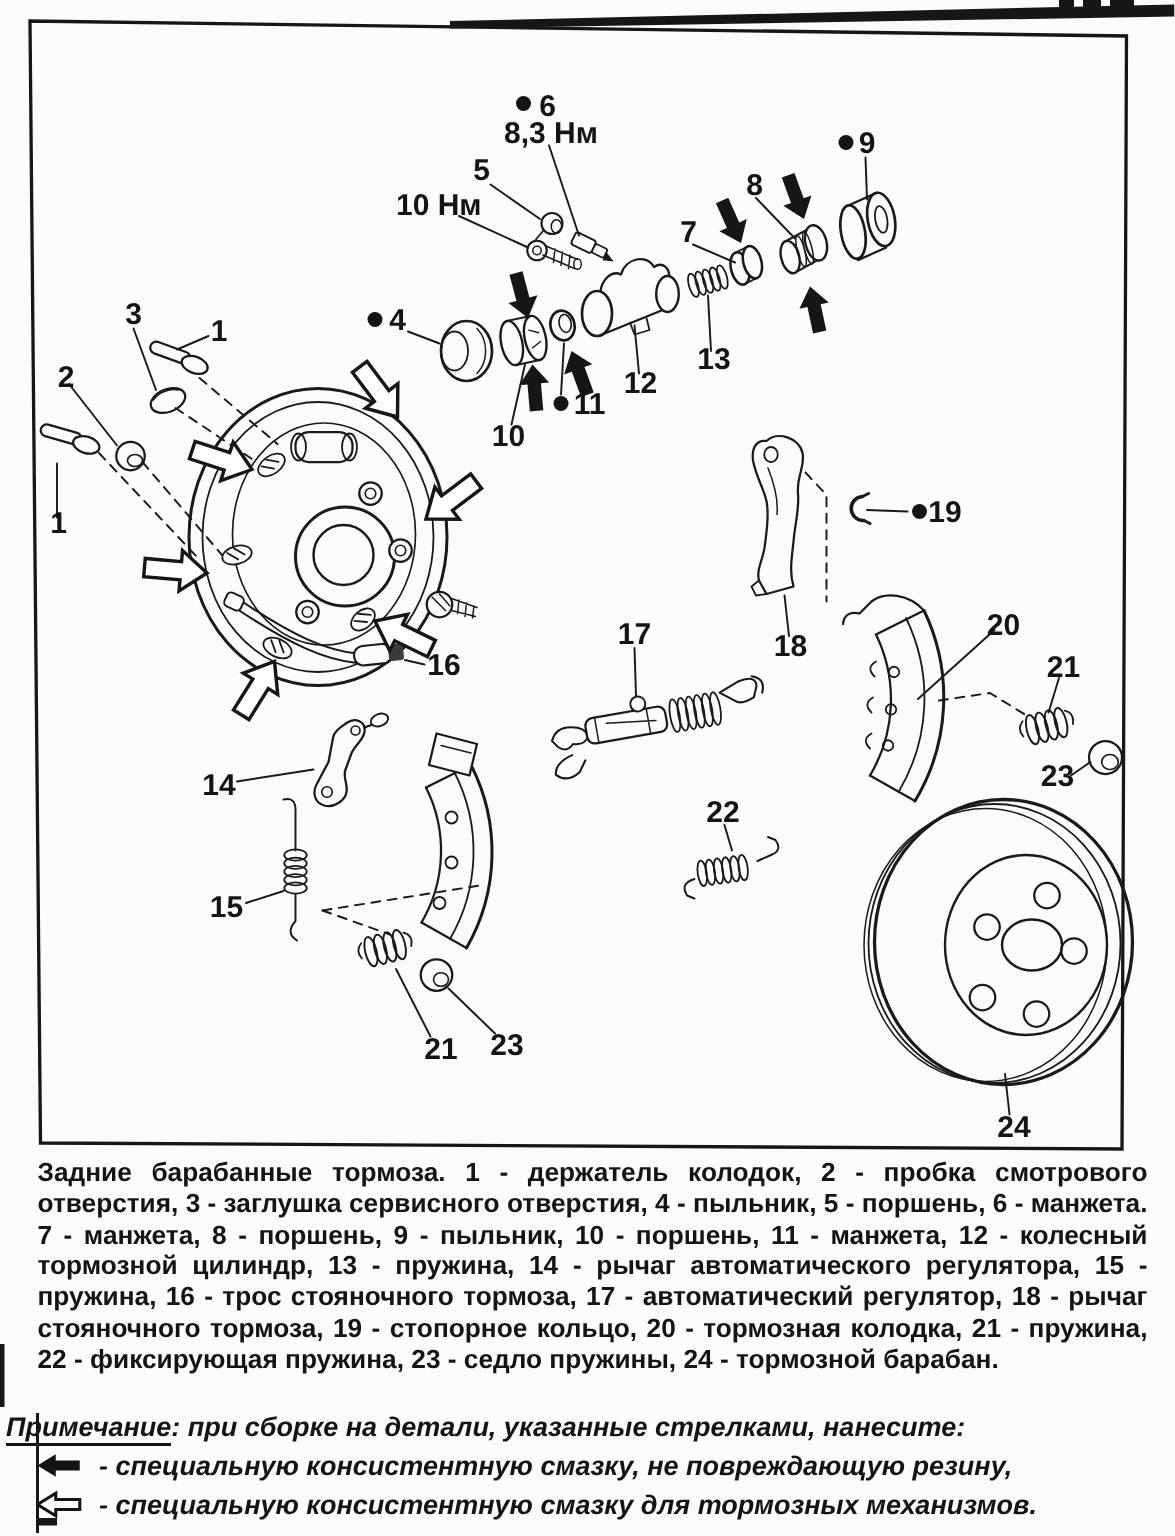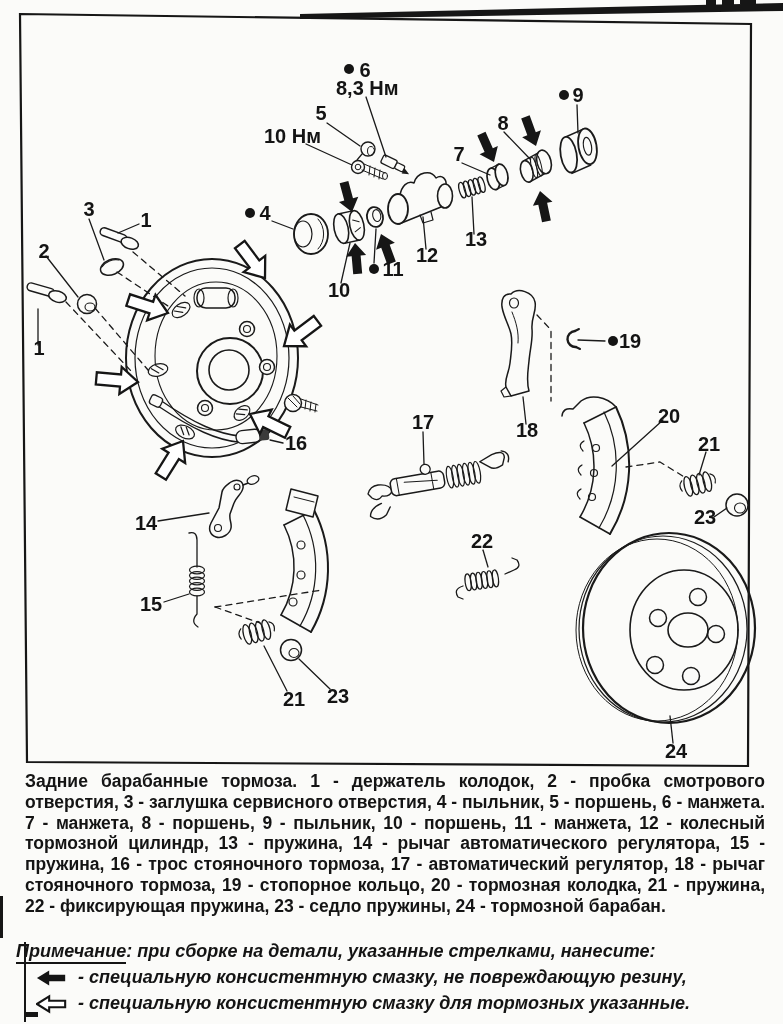--- a/index.html
+++ b/index.html
@@ -19,24 +19,24 @@
   .label-dot{fill:#141414;stroke:none;}
   .solid-arrow{fill:#161616;stroke:none;}
   .outline-arrow{fill:#ffffff;stroke:#161616;stroke-width:1.7px;stroke-linejoin:miter;}
   .dash{stroke:#1a1a1a;stroke-width:1.3;fill:none;stroke-dasharray:6 5;}
   .leader{stroke:#1a1a1a;stroke-width:1.3;fill:none;}
   .caption{
     position:absolute;left:25px;top:771px;width:740px;
     font-size:17.5px;line-height:20.8px;font-weight:700;
     text-align:justify;color:#141414;
   }
-  .note{position:absolute;left:16px;top:940px;width:744px;color:#141414;}
+  .note{position:absolute;left:4px;top:940px;width:744px;color:#141414;}
   .note-heading{font-size:18px;font-weight:700;font-style:italic;line-height:22px;}
   .note-heading .u{border-bottom:2px solid #141414;padding-bottom:1px;}
-  .note-item{display:flex;align-items:center;margin-top:5px;margin-left:20px;}
+  .note-item{display:flex;margin-top:5px;margin-left:20px;}
   .note-icon{flex:0 0 auto;margin-right:10px;}
   .note-item span{font-size:18px;font-weight:700;font-style:italic;line-height:21px;}
   .artifact{position:absolute;background:#161616;}
 </style>
 </head>
 <body>
 
 <div class="page">
 
   <svg class="figure-svg" width="783" height="770" viewBox="0 0 783 770">
@@ -418,21 +418,21 @@
     <div class="note-item">
       <svg class="note-icon" width="32" height="20" viewBox="0 0 34 20">
         <polygon points="1,10 14,2 14,6.5 31,6.5 31,13.5 14,13.5 14,18" fill="#141414"></polygon>
       </svg>
       <span>- специальную консистентную смазку, не повреждающую резину,</span>
     </div>
     <div class="note-item">
       <svg class="note-icon" width="32" height="20" viewBox="0 0 34 20">
         <polygon points="1,10 14,2 14,6.5 31,6.5 31,13.5 14,13.5 14,18" fill="#ffffff" stroke="#141414" stroke-width="2.2"></polygon>
       </svg>
-      <span>- специальную консистентную смазку для тормозных указанные.</span>
+      <span>- специальную консистентную смазку для тормозных механизмов.</span>
     </div>
   </div>
 
   <div class="artifact" style="left:0;top:896px;width:3px;height:42px;"></div>
   <div class="artifact" style="left:24px;top:942px;width:2px;height:80px;"></div>
   <div class="artifact" style="left:24px;top:1012px;width:14px;height:5px;"></div>
 
 </div>
 
 </body></html>

